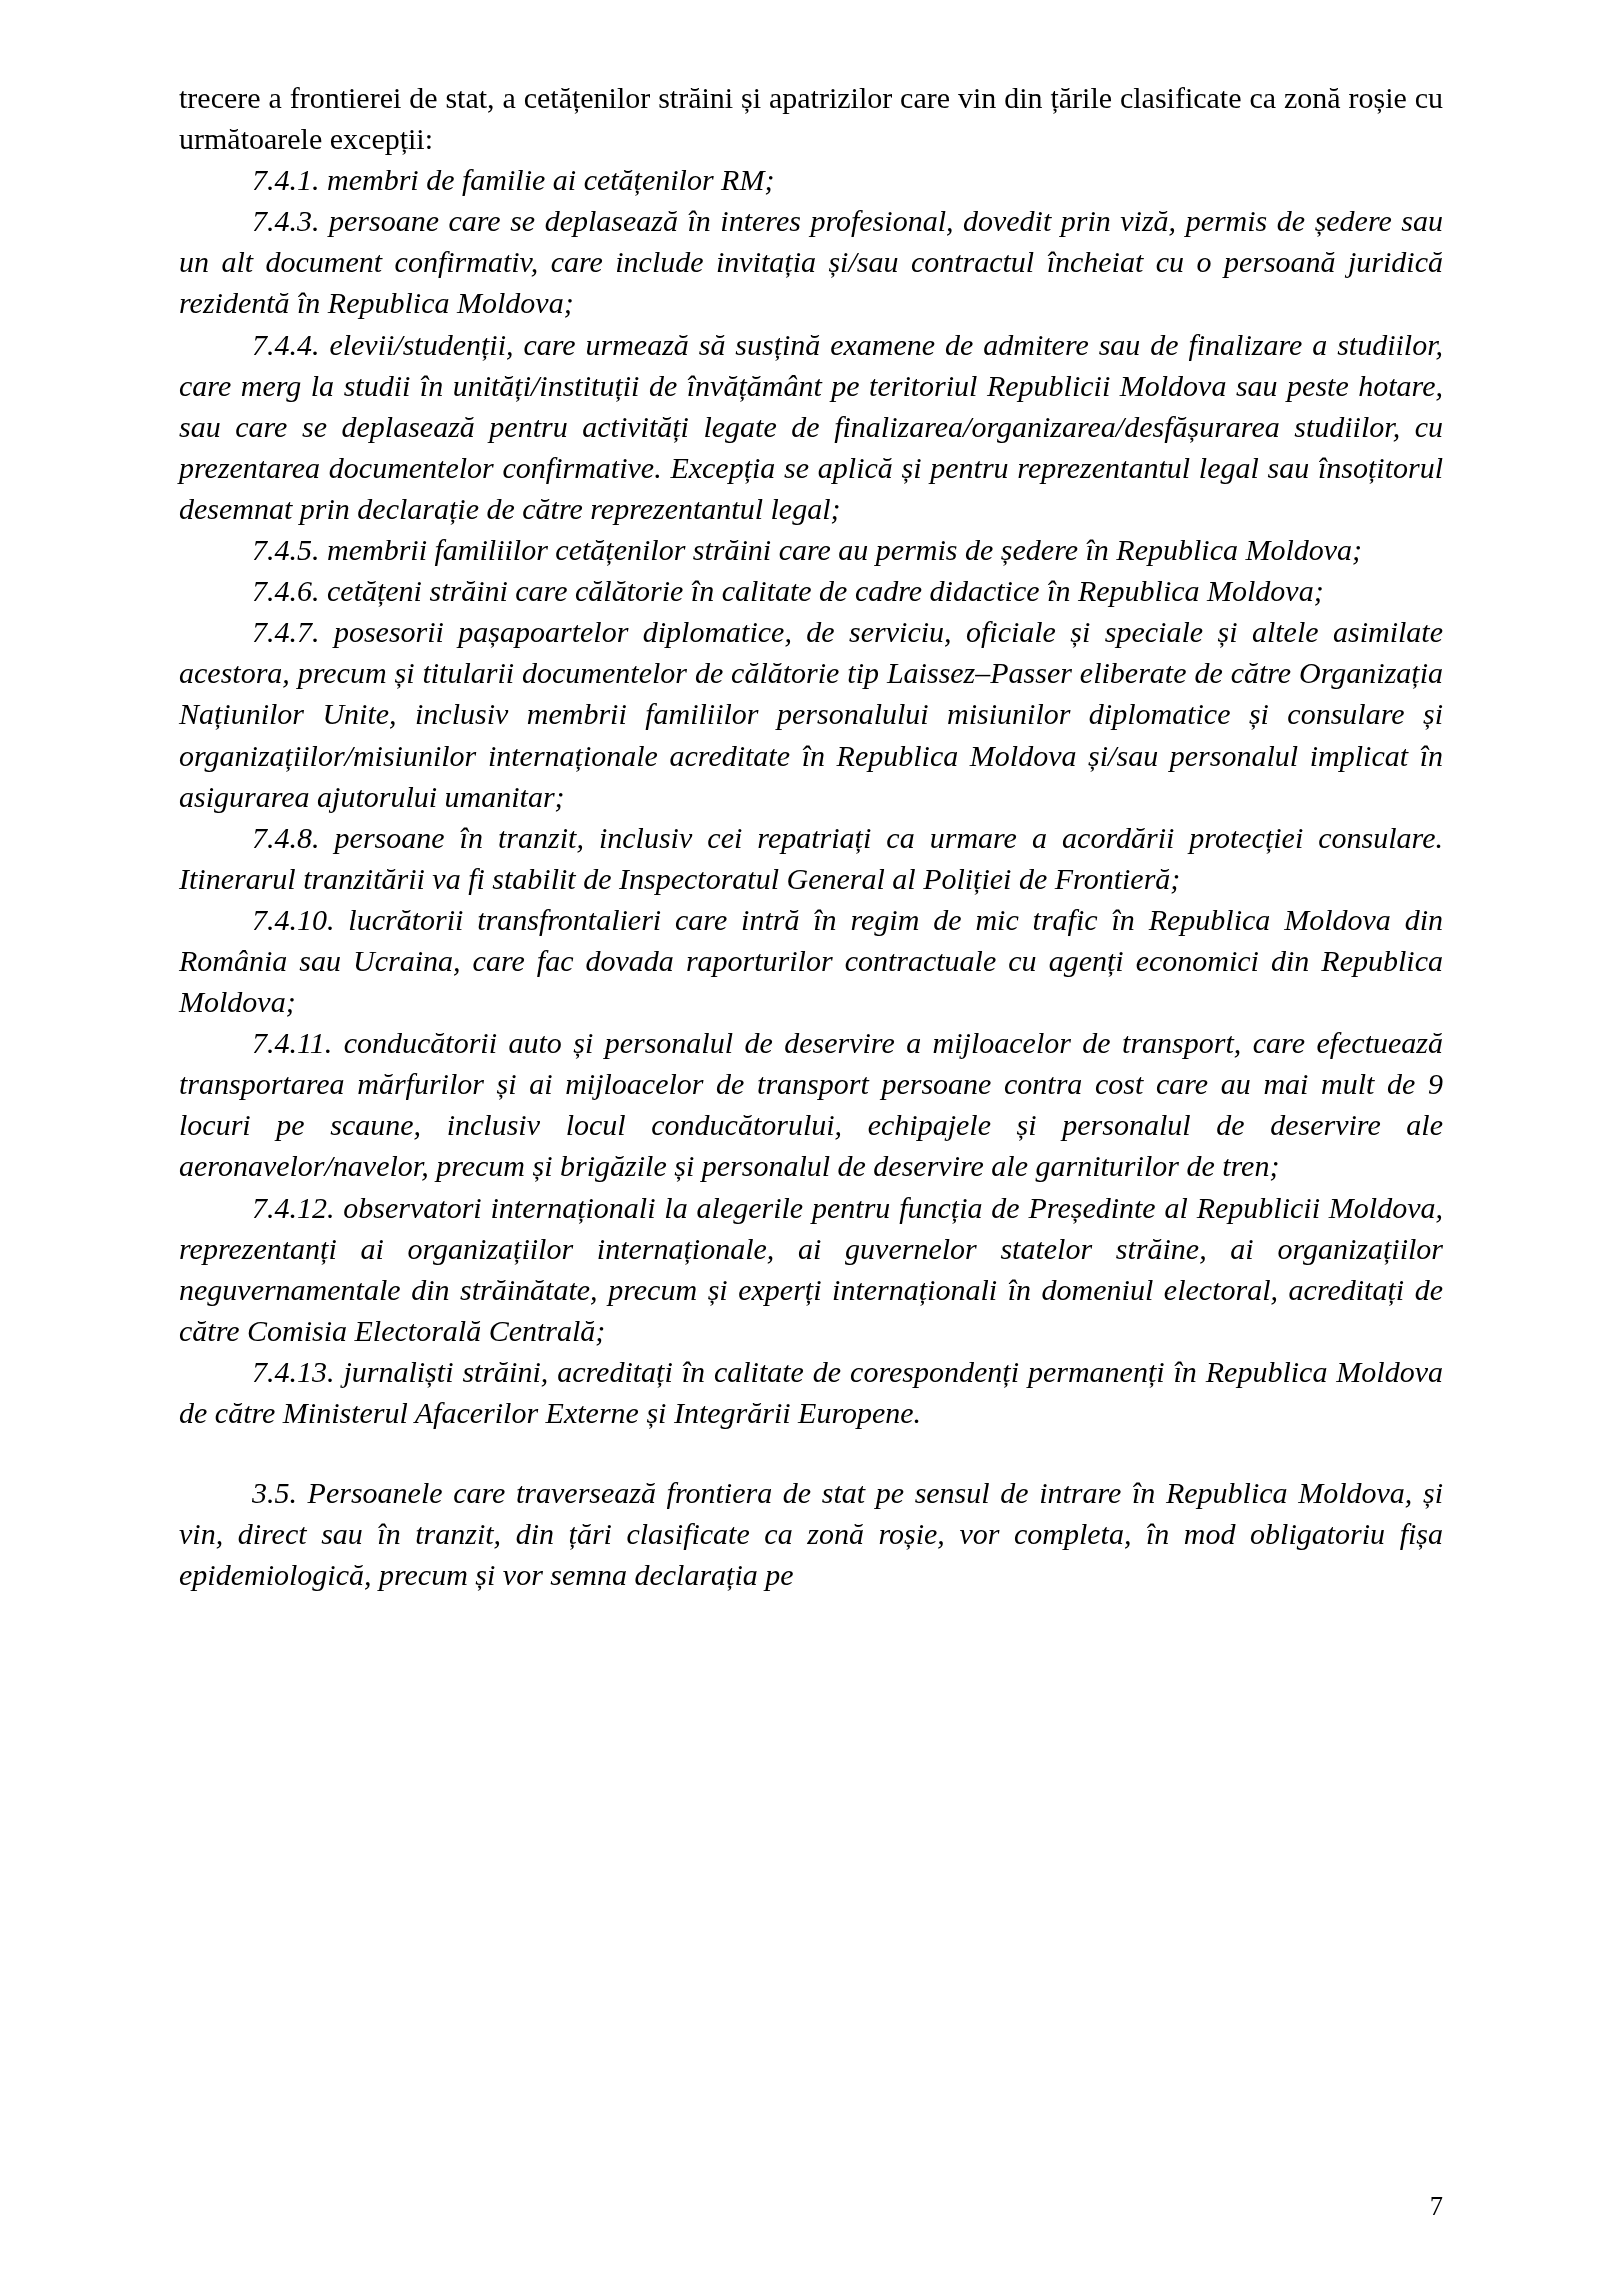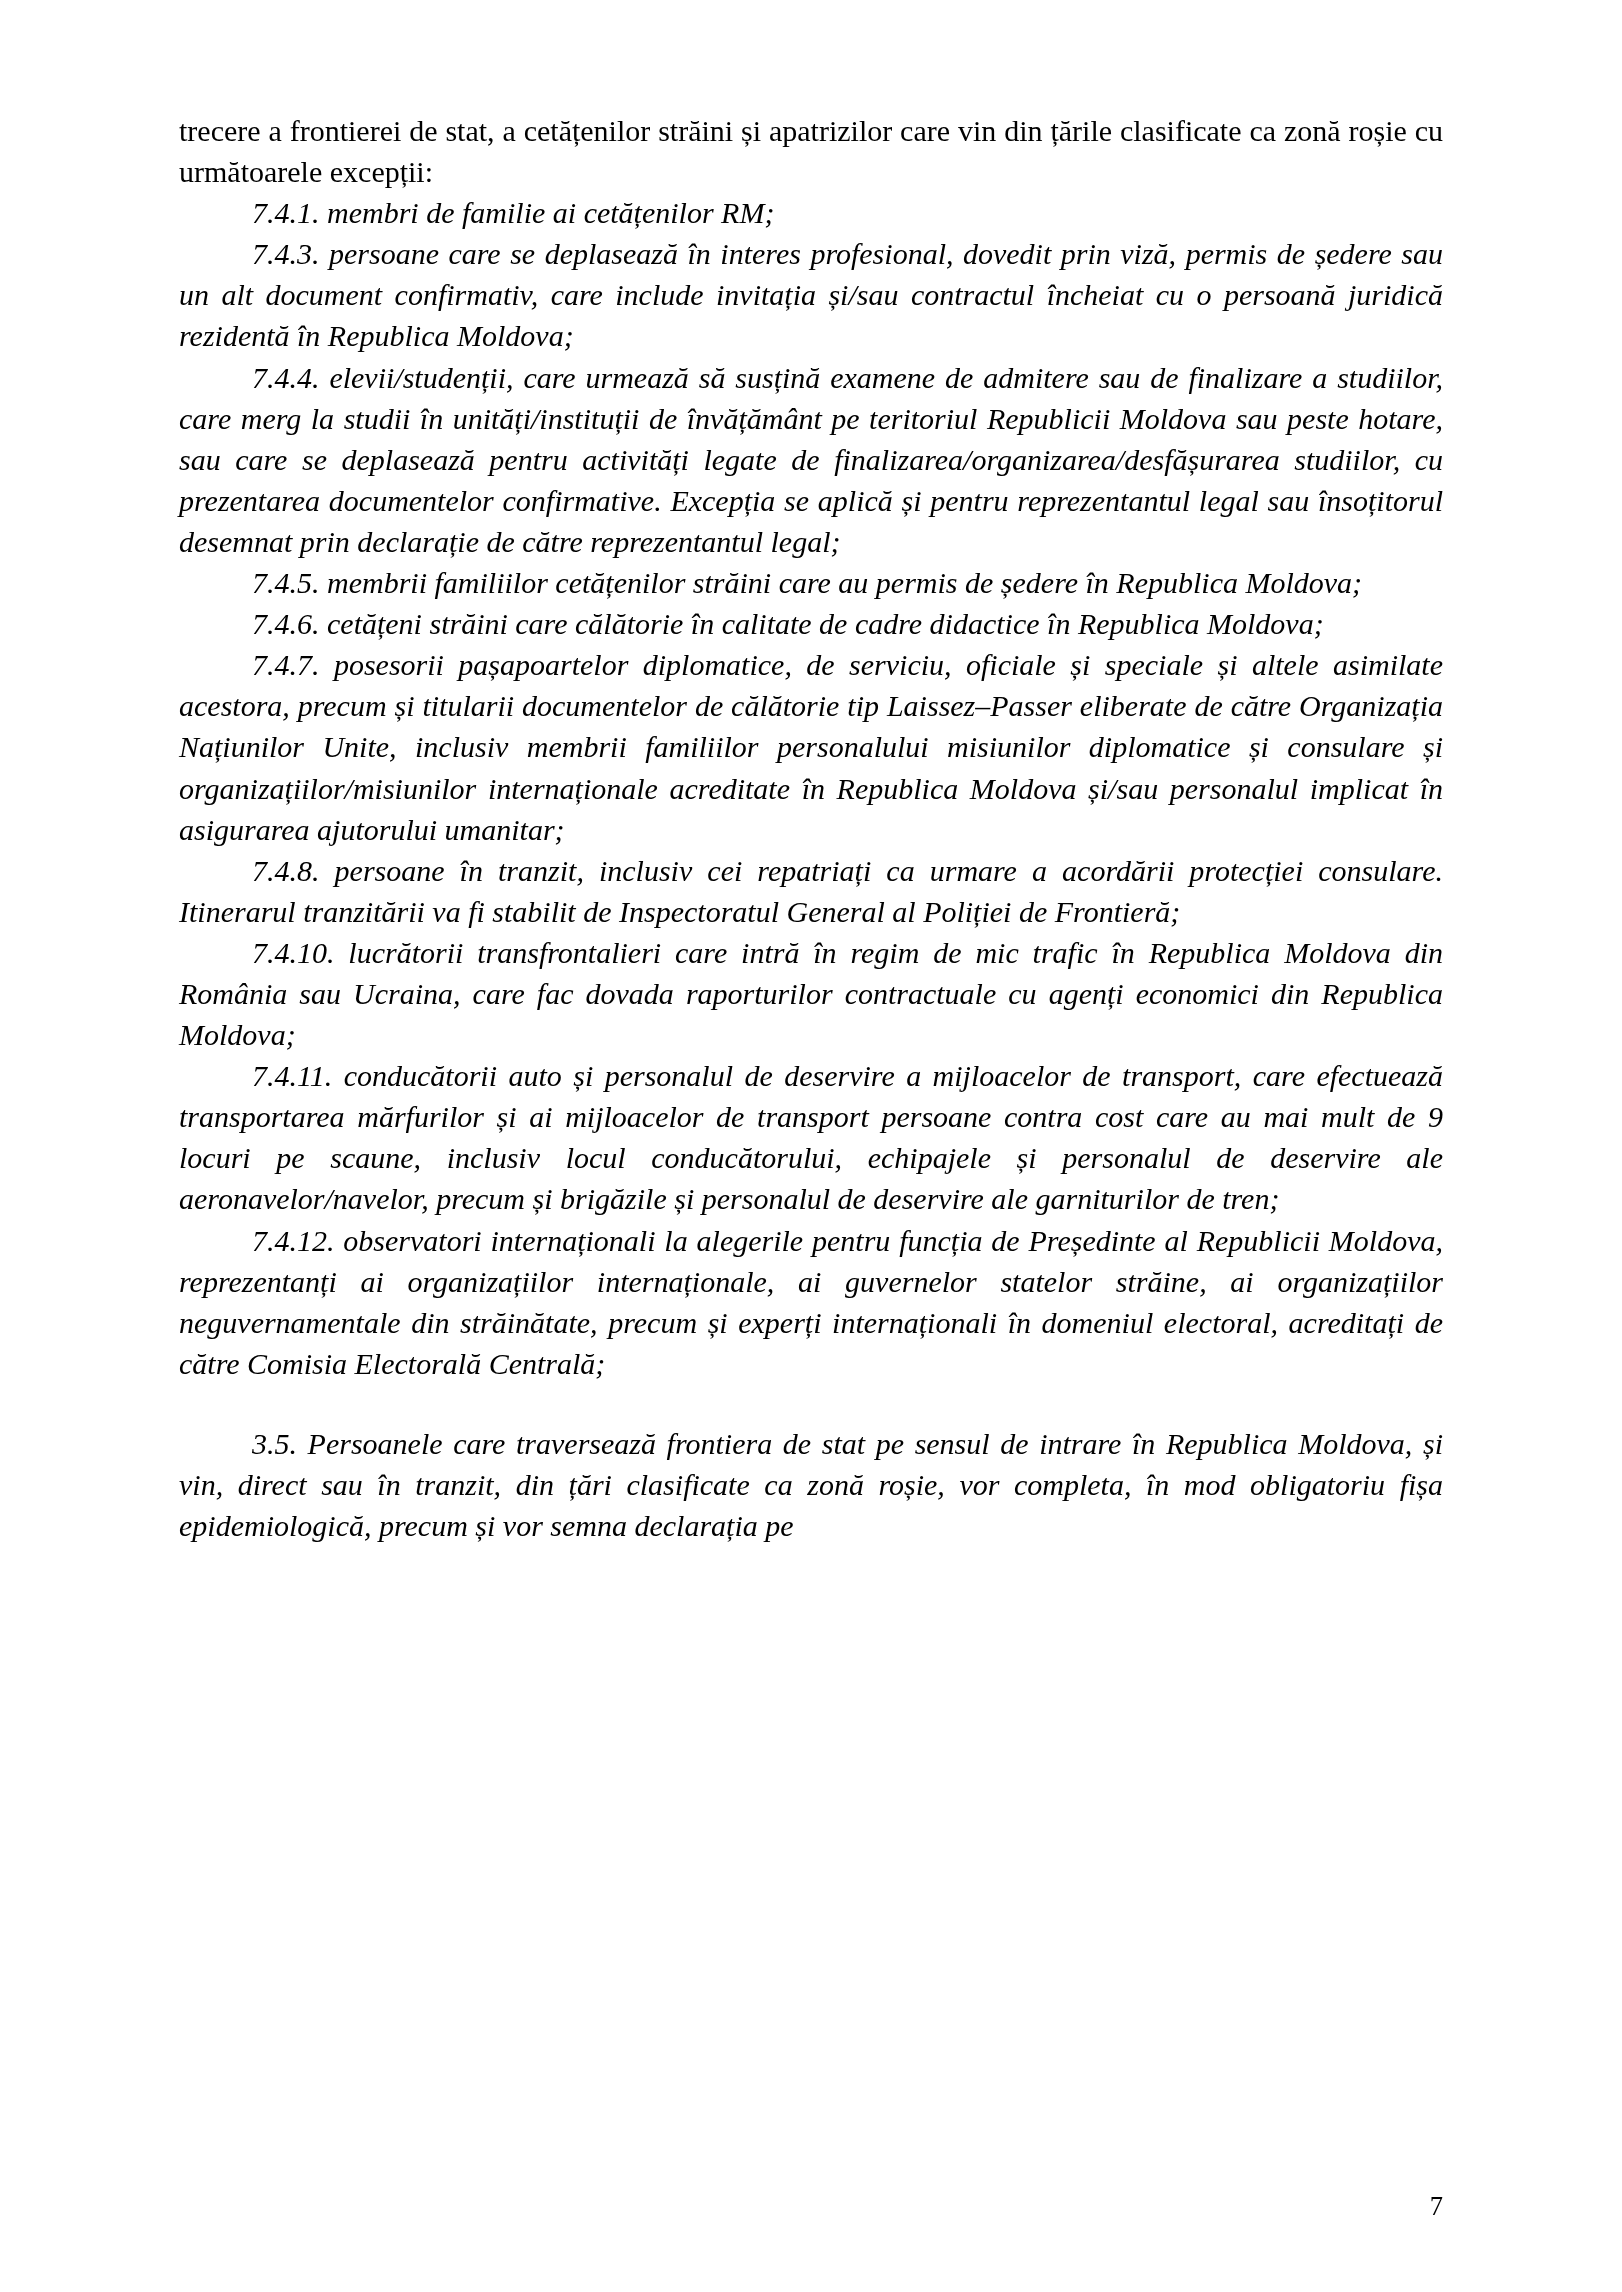--- a/index.html
+++ b/index.html
@@ -11,21 +11,21 @@
     font-family: "Liberation Serif", serif;
     color: #000000;
   }
   .page {
     position: relative;
     width: 1622px;
     height: 2293px;
     margin: 0 auto;
     background: #ffffff;
     box-sizing: border-box;
-    padding: 110px 179px 39px 179px;
+    padding: 77px 179px 39px 179px;
   }
   .doc-body {
     font-size: 30px;
     line-height: 1.37;
     text-align: justify;
     text-justify: inter-word;
   }
   .doc-body p {
     margin: 0;
     text-align: justify;
@@ -69,20 +69,21 @@
 
     <p class="indent">7.4.8. persoane în tranzit, inclusiv cei repatriați ca urmare a acordării protecției consulare. Itinerarul tranzitării va fi stabilit de Inspectoratul General al Poliției de Frontieră;</p>
 
 
     <p class="indent">7.4.10. lucrătorii transfrontalieri care intră în regim de mic trafic în Republica Moldova din România sau Ucraina, care fac dovada raporturilor contractuale cu agenți economici din Republica Moldova;</p>
 
     <p class="indent">7.4.11. conducătorii auto și personalul de deservire a mijloacelor de transport, care efectuează transportarea mărfurilor și ai mijloacelor de transport persoane contra cost care au mai mult de 9 locuri pe scaune, inclusiv locul conducătorului, echipajele și personalul de deservire ale aeronavelor/navelor, precum și brigăzile și personalul de deservire ale garniturilor de tren;</p>
 
     <p class="indent">7.4.12. observatori internaționali la alegerile pentru funcția de Președinte al Republicii Moldova, reprezentanți ai organizațiilor internaționale, ai guvernelor statelor străine, ai organizațiilor neguvernamentale din străinătate, precum și experți internaționali în domeniul electoral, acreditați de către Comisia Electorală Centrală;</p>
 
+    <p class="indent">7.4.13. jurnaliști străini, acreditați în calitate de corespondenți permanenți în Republica Moldova de către Ministerul Afacerilor Externe și Integrării Europene.</p>
 
     <div class="gap"></div>
 
     <p class="indent">3.5. Persoanele care traversează frontiera de stat pe sensul de intrare în Republica Moldova, și vin, direct sau în tranzit, din  țări clasificate ca zonă roșie, vor completa, în mod obligatoriu fișa epidemiologică, precum și vor semna declarația pe</p>
 
   </div>
 
   <div class="page-number">7</div>
 
 </div>

